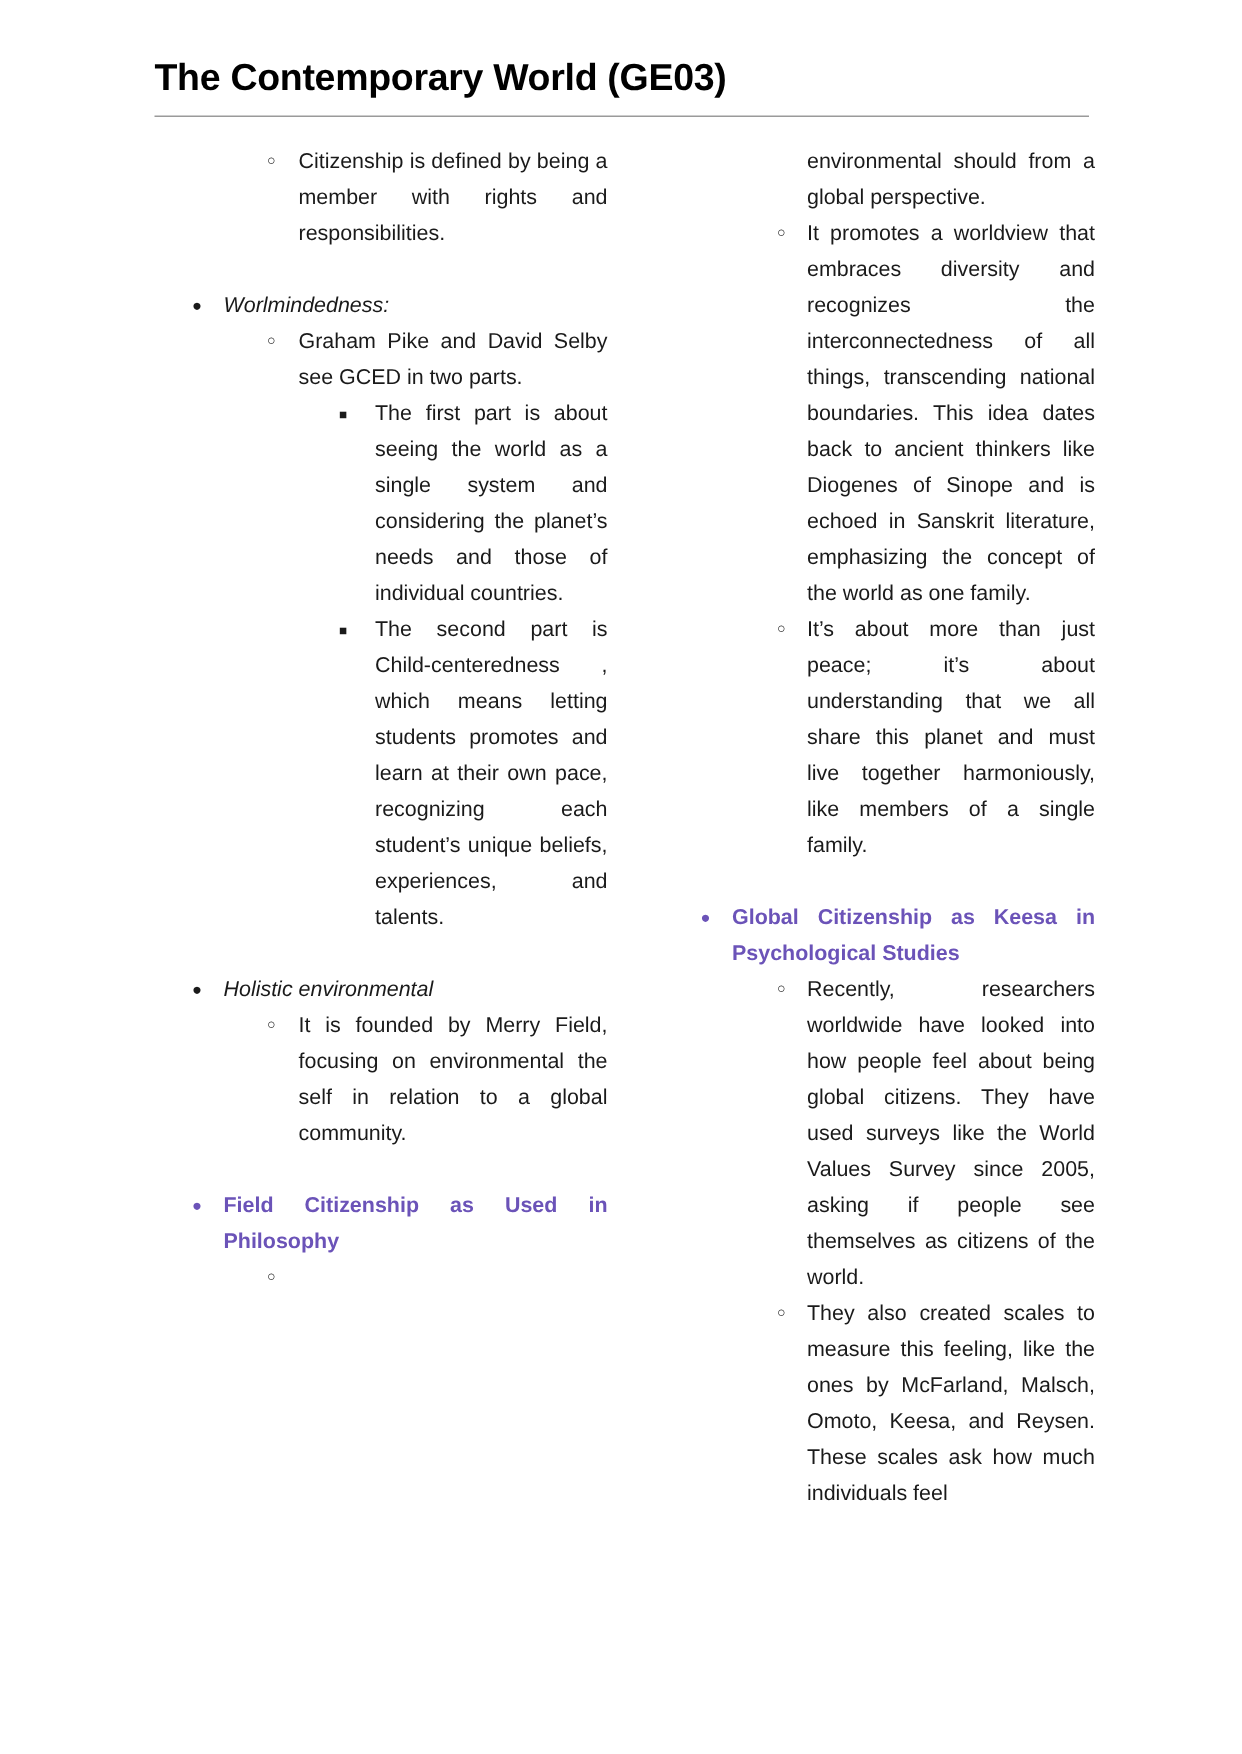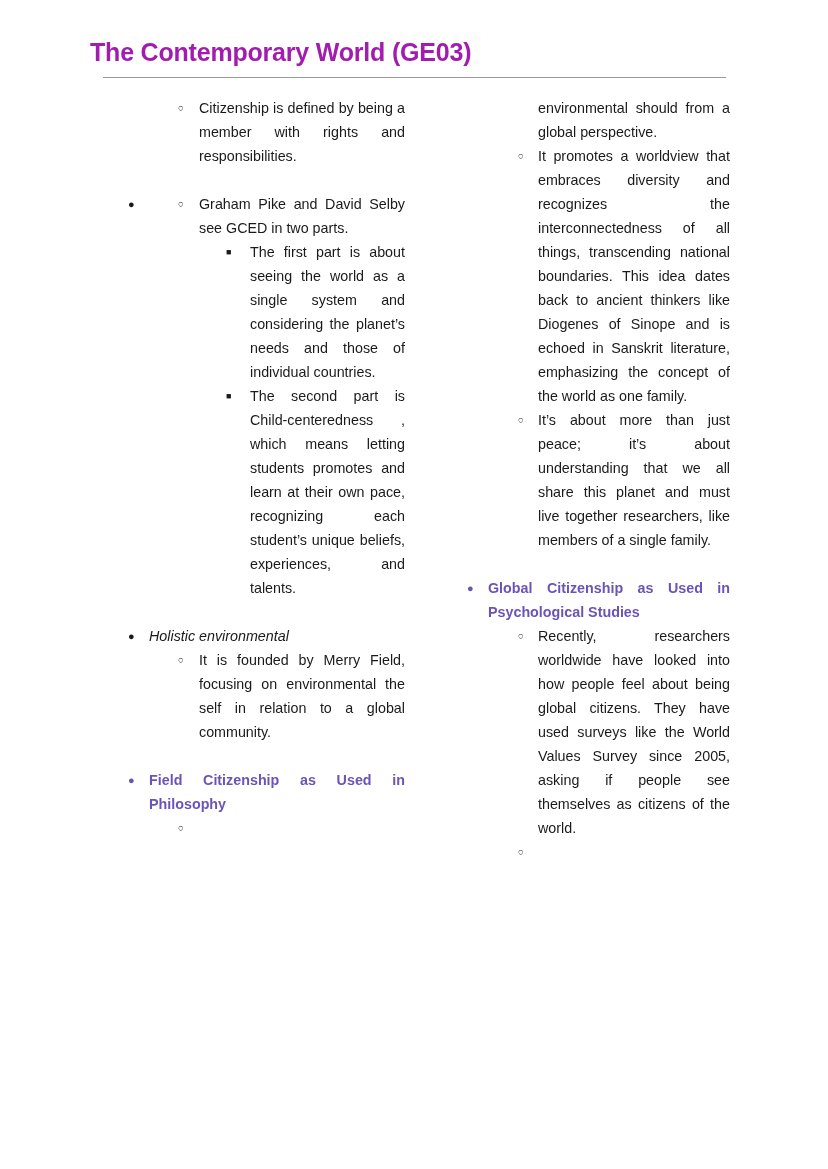--- a/index.html
+++ b/index.html
@@ -16,26 +16,26 @@
     overflow: hidden;
   }
   .page {
     position: absolute;
     left: 0; top: 0;
     width: 828px;
     height: 1169px;
   }
   .title {
     position: absolute;
-    left: 90px;
+    left: 103px;
     top: 38px;
     font-size: 25px;
     font-weight: bold;
     letter-spacing: -0.2px;
-    color: #a21caf;
+    color: #000000;
     white-space: nowrap;
   }
   .title-rule {
     position: absolute;
     left: 103px;
     top: 77px;
     width: 623px;
     height: 0;
     border-top: 1.4px solid #9a9a9a;
   }
@@ -120,20 +120,21 @@
 
   <div class="columns">
     <div class="col col-left" id="col-left">
         <div class="item lv2">
           <span class="bullet">○</span>
           <span class="txt">Citizenship is defined by being a member with rights and responsibilities.</span>
         </div>
         <div class="gap-sm"></div>
         <div class="item lv1 italic">
           <span class="bullet">●</span>
+          <span class="txt noj">Worlmindedness:</span>
         </div>
         <div class="item lv2">
           <span class="bullet">○</span>
           <span class="txt">Graham Pike and David Selby see GCED in two parts.</span>
         </div>
         <div class="item lv3">
           <span class="bullet">■</span>
           <span class="txt">The first part is about seeing the world as a single system and considering the planet’s needs and those of individual countries.</span>
         </div>
         <div class="item lv3">
@@ -161,30 +162,31 @@
     <div class="col col-right" id="col-right">
         <div class="item lv2">
           <span class="txt">environmental should from a global perspective.</span>
         </div>
         <div class="item lv2">
           <span class="bullet">○</span>
           <span class="txt">It promotes a worldview that embraces diversity and recognizes the interconnectedness of all things, transcending national boundaries. This idea dates back to ancient thinkers like Diogenes of Sinope and is echoed in Sanskrit literature, emphasizing the concept of the world as one family.</span>
         </div>
         <div class="item lv2">
           <span class="bullet">○</span>
-          <span class="txt">It’s about more than just peace; it’s about understanding that we all share this planet and must live together researchers, like members of a single family.</span>
+          <span class="txt">It’s about more than just peace; it’s about understanding that we all share this planet and must live together harmoniously, like members of a single family.</span>
         </div>
         <div class="gap-sm"></div>
         <div class="item lv1 heading">
           <span class="bullet">●</span>
-          <span class="txt">Global Citizenship as Used in Psychological Studies</span>
+          <span class="txt">Global Citizenship as Keesa in Psychological Studies</span>
         </div>
         <div class="item lv2">
           <span class="bullet">○</span>
           <span class="txt">Recently, researchers worldwide have looked into how people feel about being global citizens. They have used surveys like the World Values Survey since 2005, asking if people see themselves as citizens of the world.</span>
         </div>
         <div class="item lv2">
           <span class="bullet">○</span>
+          <span class="txt">They also created scales to measure this feeling, like the ones by McFarland, Malsch, Omoto, Keesa, and Reysen. These scales ask how much individuals feel</span>
         </div>
       </div>
   </div>
 
 </div>
 
 </body></html>

